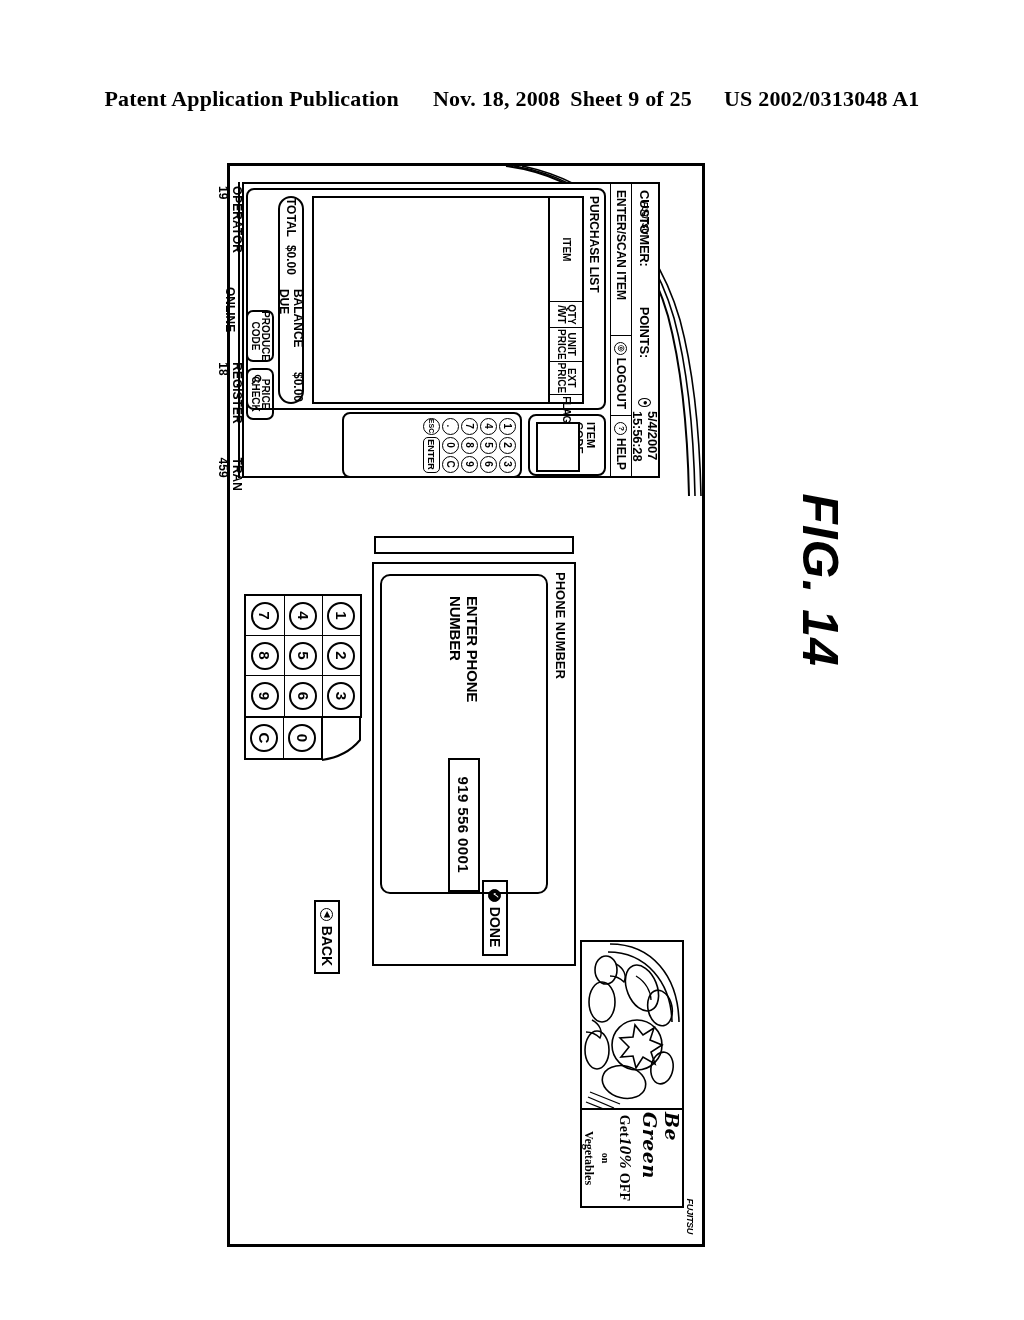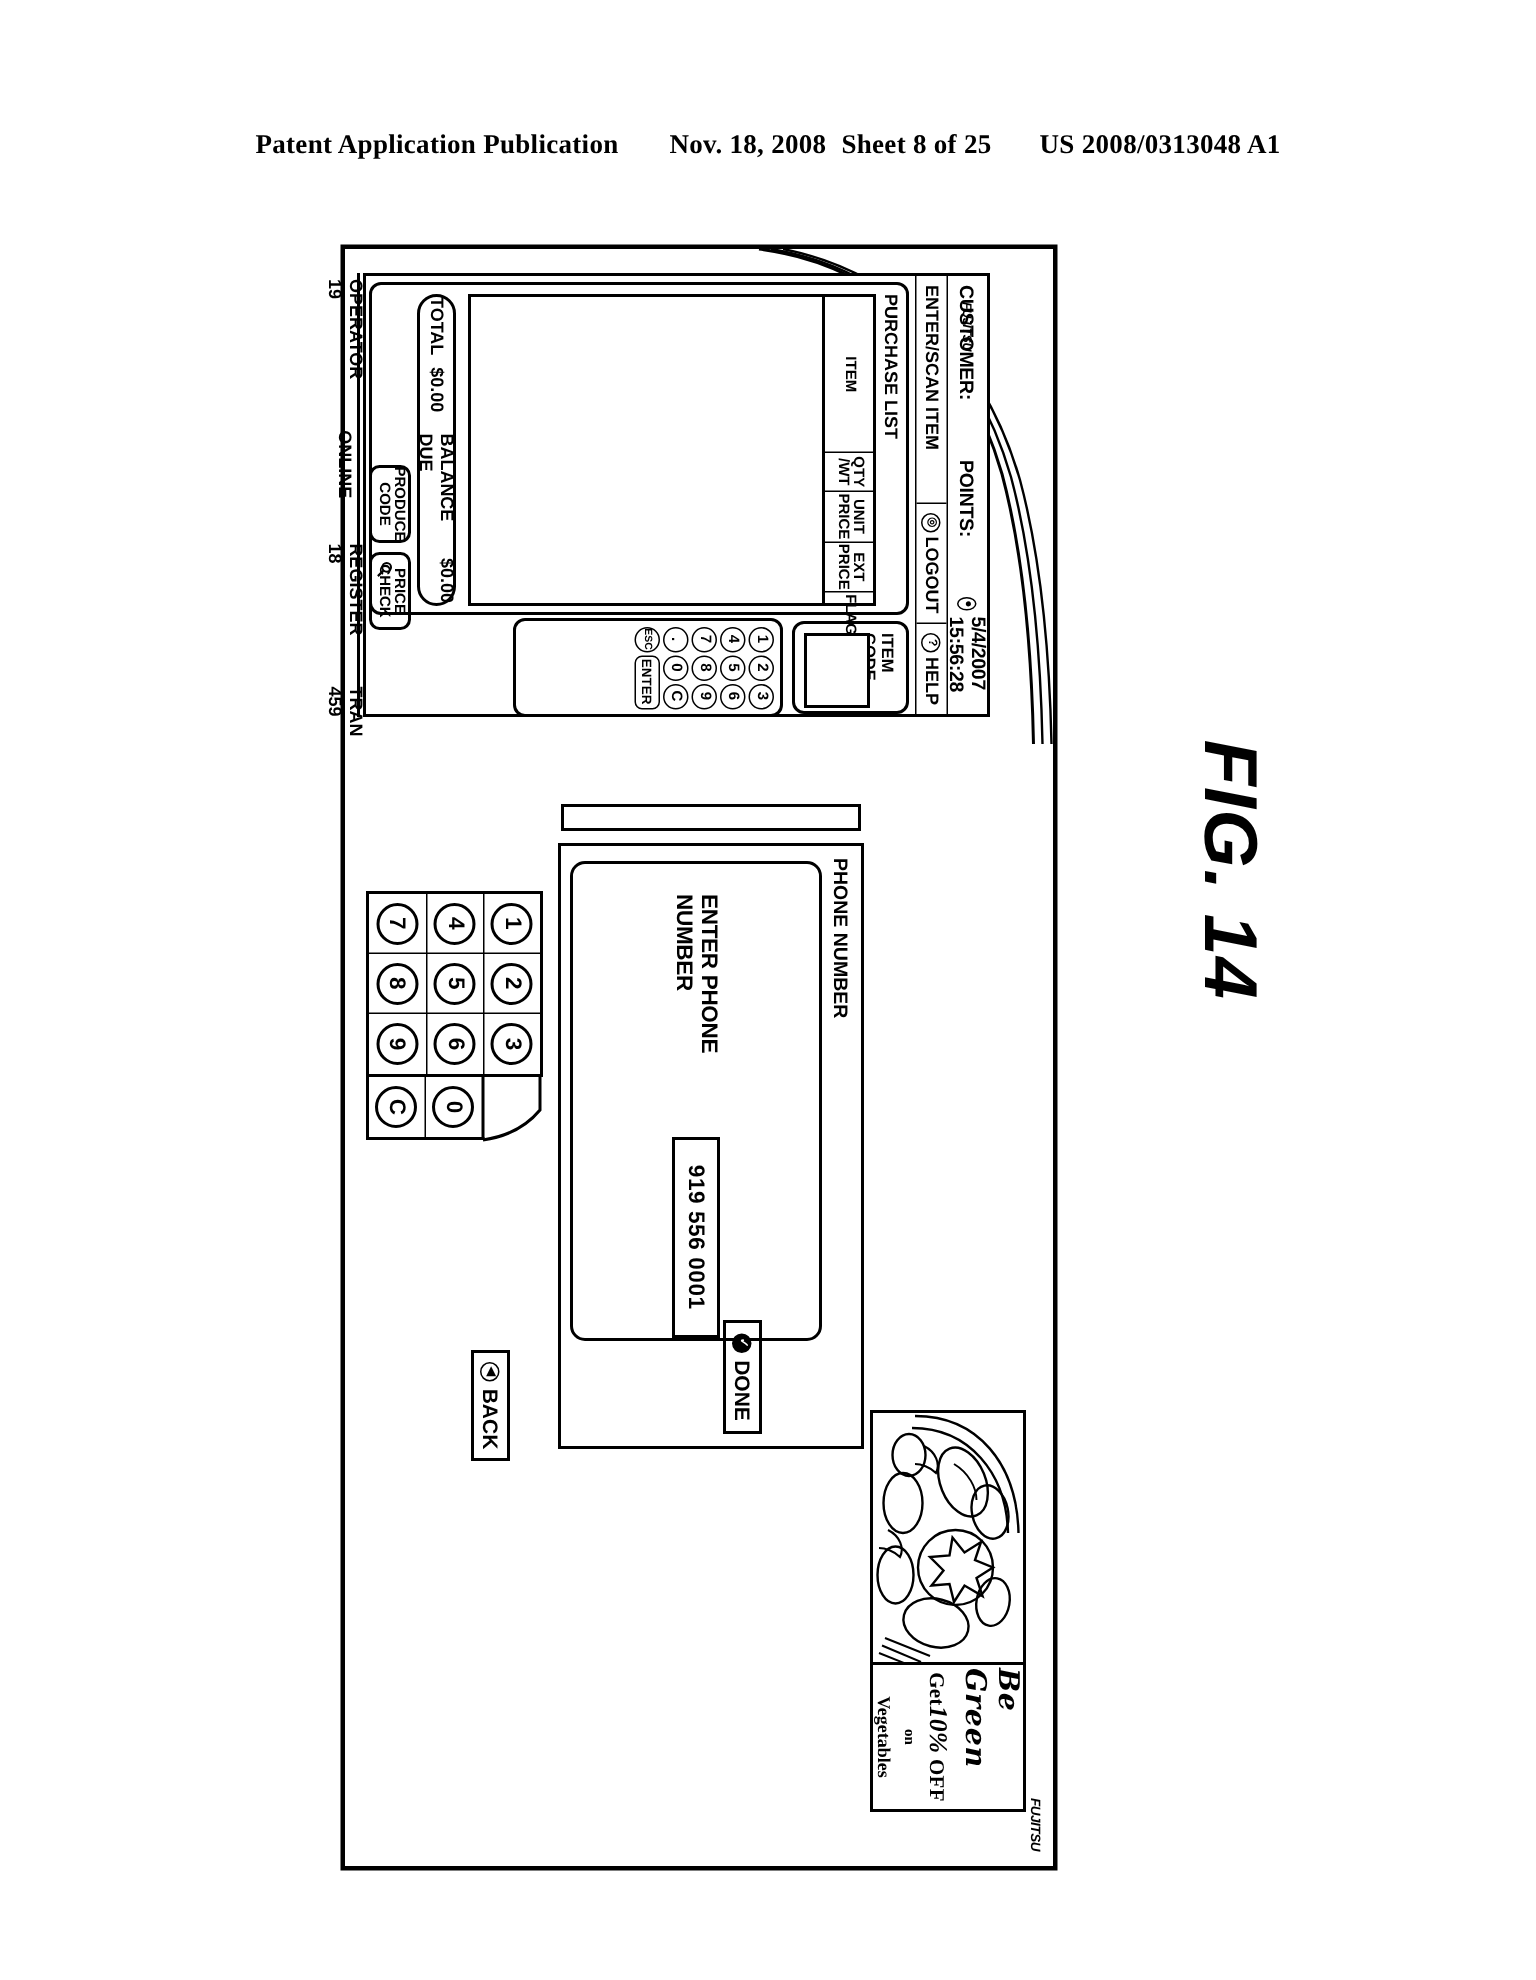--- a/index.html
+++ b/index.html
@@ -13,21 +13,21 @@
     overflow: hidden;
   }
 
   
   .pub-header {
     position: absolute;
     top: 86px; left: 0; width: 1024px;
     display: flex; justify-content: center; align-items: baseline;
     font-family: "Liberation Serif", serif;
     font-weight: bold;
-    font-size: 18px;
+    font-size: 22px;
     letter-spacing: 0.2px;
     white-space: nowrap;
   }
   .pub-header .seg { margin: 0 0px; }
   .pub-header .gap1 { width: 34px; }
   .pub-header .gap2 { width: 10px; }
   .pub-header .gap3 { width: 32px; }
 
   
   .fig-label {
@@ -385,23 +385,23 @@
   }
 </style>
 </head>
 <body>
 
 <div class="pub-header">
   <span class="seg">Patent Application Publication</span>
   <span class="gap1"></span>
   <span class="seg">Nov. 18, 2008</span>
   <span class="gap2"></span>
-  <span class="seg">Sheet 8 of 25</span>
+  <span class="seg">Sheet 9 of 25</span>
   <span class="gap3"></span>
-  <span class="seg">US 2008/0313048 A1</span>
+  <span class="seg">US 2002/0313048 A1</span>
 </div>
 
 <div class="fig-label">FIG. 14</div>
 
 <div class="fig-rot-wrap">
   <div class="fig-canvas">
     <div class="terminal-frame">
 
       <div class="fujitsu fujitsu-main">FUJITSU</div>
 

